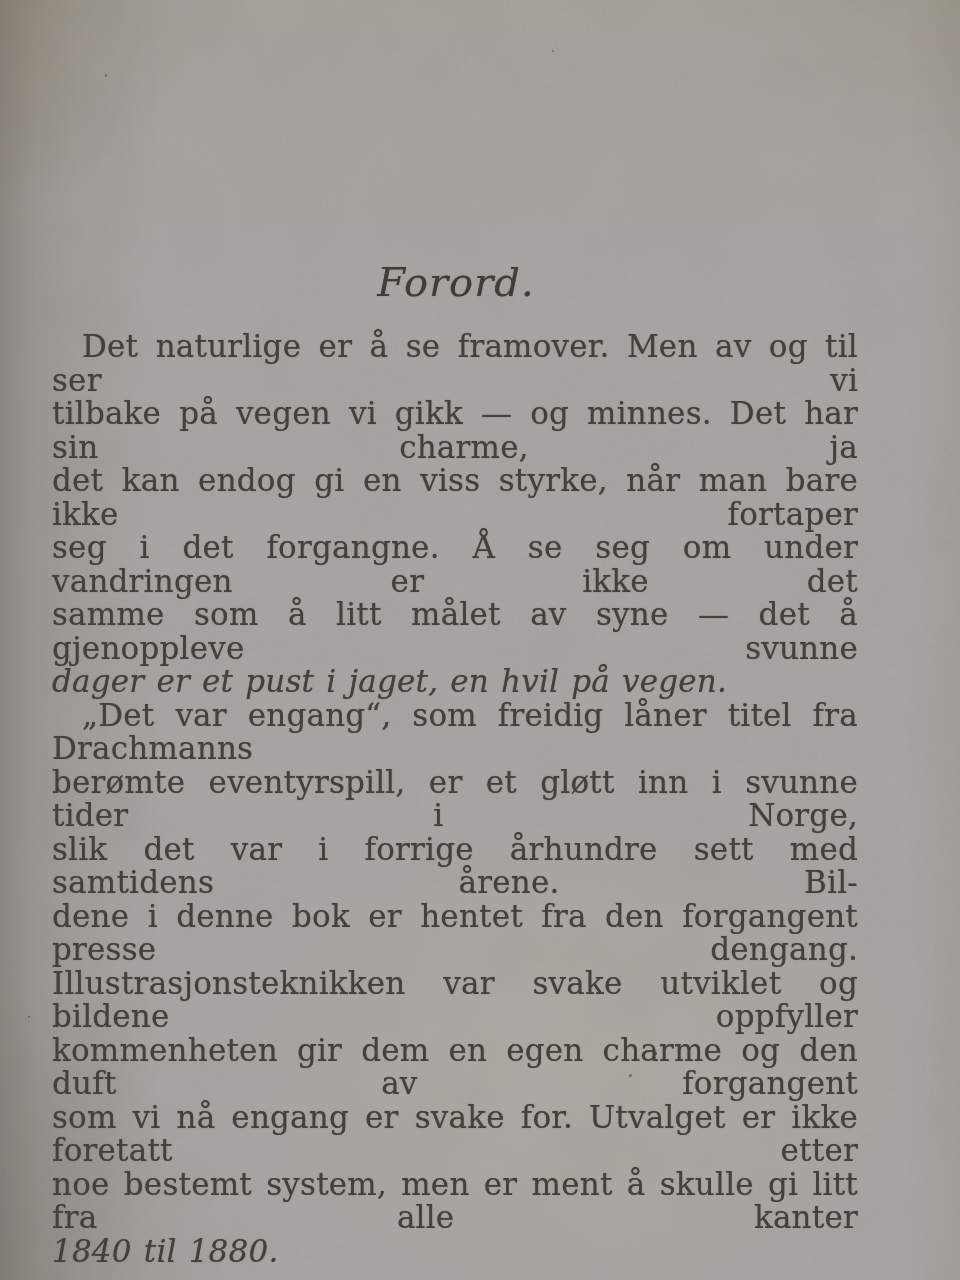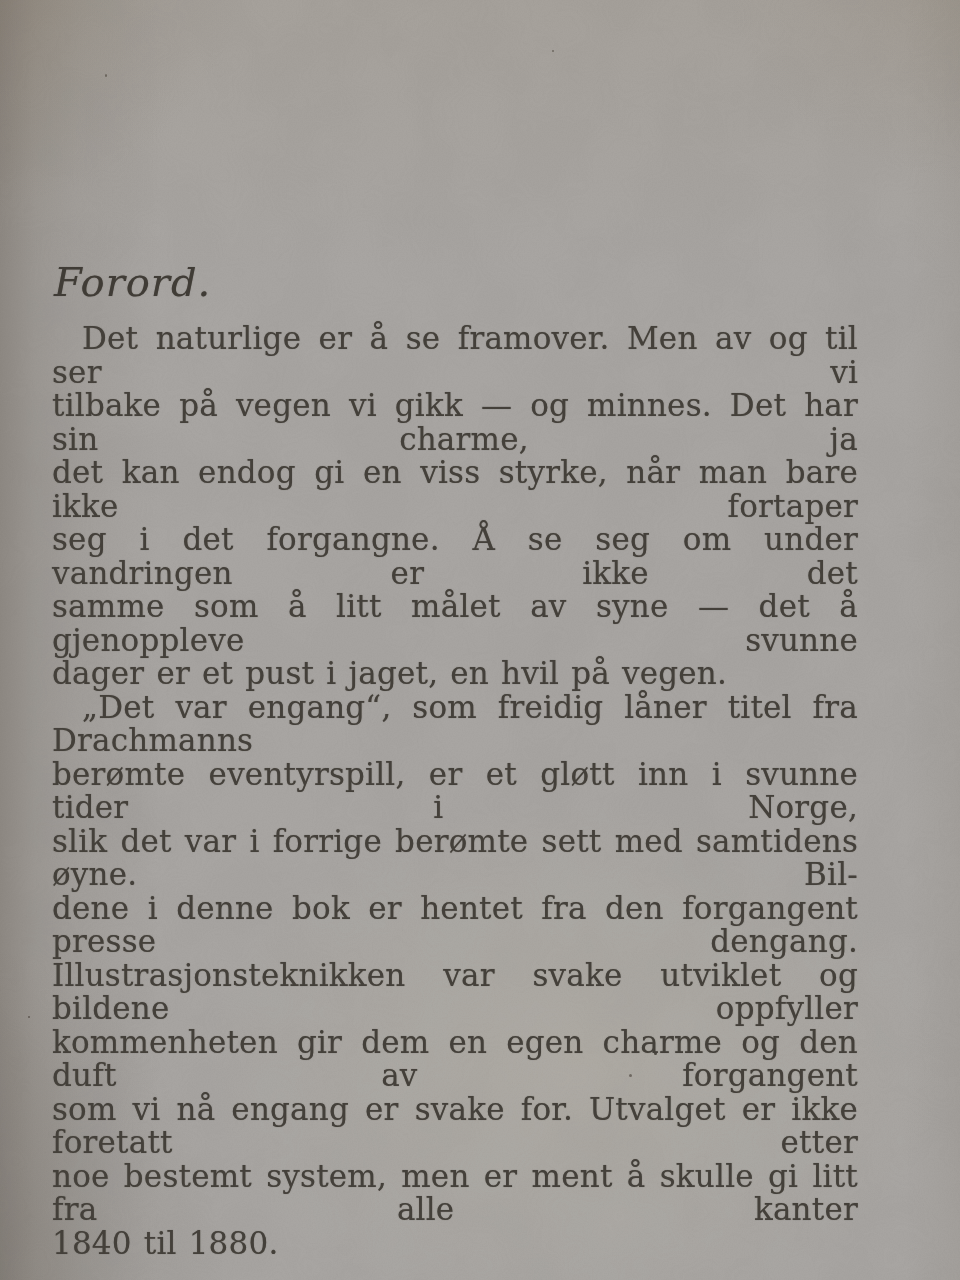--- a/index.html
+++ b/index.html
@@ -36,35 +36,36 @@
     left: 52px;
     top: 258px;
     width: 806px;
     color: #44403a;
     text-shadow: 0 0 1px rgba(68,63,56,0.55);
   }
   .title {
     font-style: italic;
     font-size: 40px;
     line-height: 48px;
-    margin: 0 0 16px 2px;
+    margin: 0 0 24px 2px;
     letter-spacing: 1px;
     color: #403c36;
+    text-align: center;
   }
   .line {
     font-size: 31px;
     line-height: 33.5px;
     letter-spacing: 0.2px;
     word-spacing: 2px;
     text-align: justify;
     text-align-last: justify;
     white-space: normal;
   }
   .line.indent { text-indent: 30px; }
-  .line.last   { text-align-last: left; }
+  .line.last   { text-align-last: left; font-style: italic; }
 
   .fleck {
     position: absolute;
     border-radius: 50%;
     pointer-events: none;
   }
 </style>
 </head>
 <body>
 
@@ -100,21 +101,21 @@
       <div class="line">tilbake på vegen vi gikk — og minnes.  Det har sin charme, ja</div>
       <div class="line">det kan endog gi en viss styrke, når man bare ikke fortaper</div>
       <div class="line">seg i det forgangne.  Å se seg om under vandringen er ikke det</div>
       <div class="line">samme som å litt målet av syne — det å gjenoppleve svunne</div>
       <div class="line last">dager er et pust i jaget, en hvil på vegen.</div>
     </div>
 
     <div>
       <div class="line indent">„Det var engang“, som freidig låner titel fra Drachmanns</div>
       <div class="line">berømte eventyrspill, er et gløtt inn i svunne tider i Norge,</div>
-      <div class="line">slik det var i forrige berømte sett med samtidens øyne.  Bil-</div>
+      <div class="line">slik det var i forrige århundre sett med samtidens årene.  Bil-</div>
       <div class="line">dene i denne bok er hentet fra den forgangent presse dengang.</div>
       <div class="line">Illustrasjonsteknikken var svake utviklet og bildene oppfyller</div>
       <div class="line">kommenheten gir dem en egen charme og den duft av forgangent</div>
       <div class="line">som vi nå engang er svake for.  Utvalget er ikke foretatt etter</div>
       <div class="line">noe bestemt system, men er ment å skulle gi litt fra alle kanter</div>
       <div class="line last">1840 til 1880.</div>
     </div>
   </div>
 
 </div>

